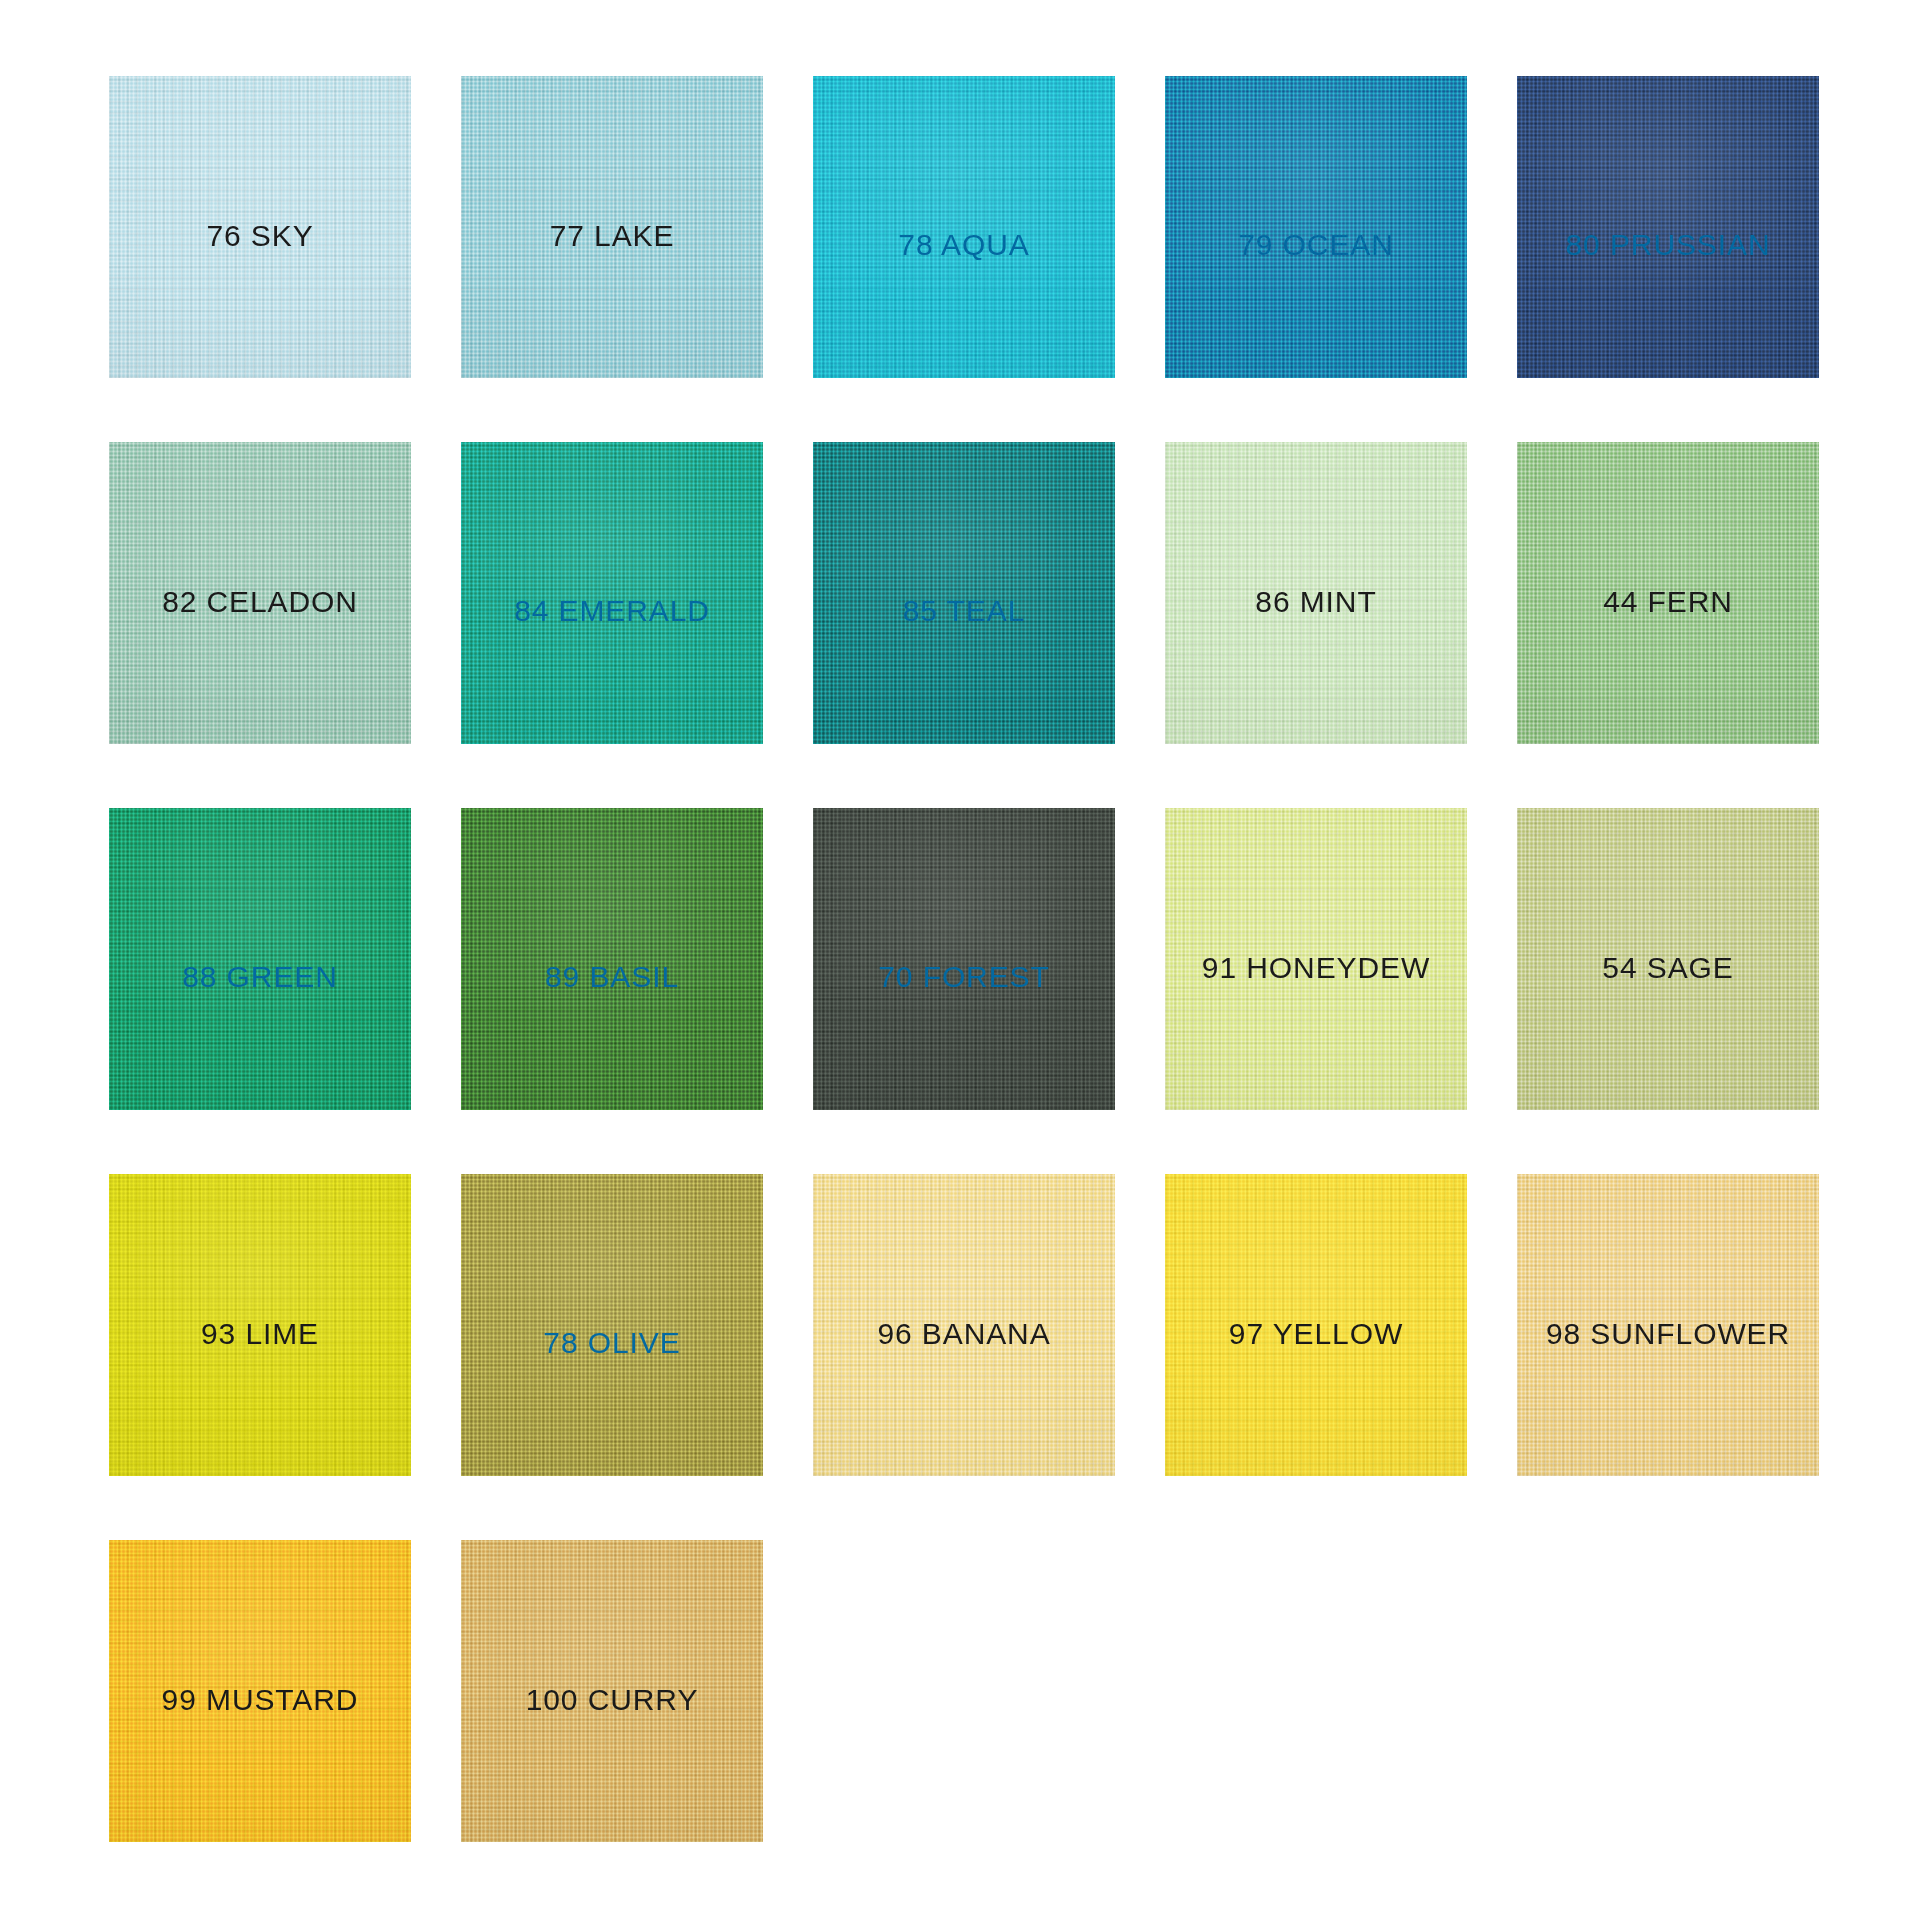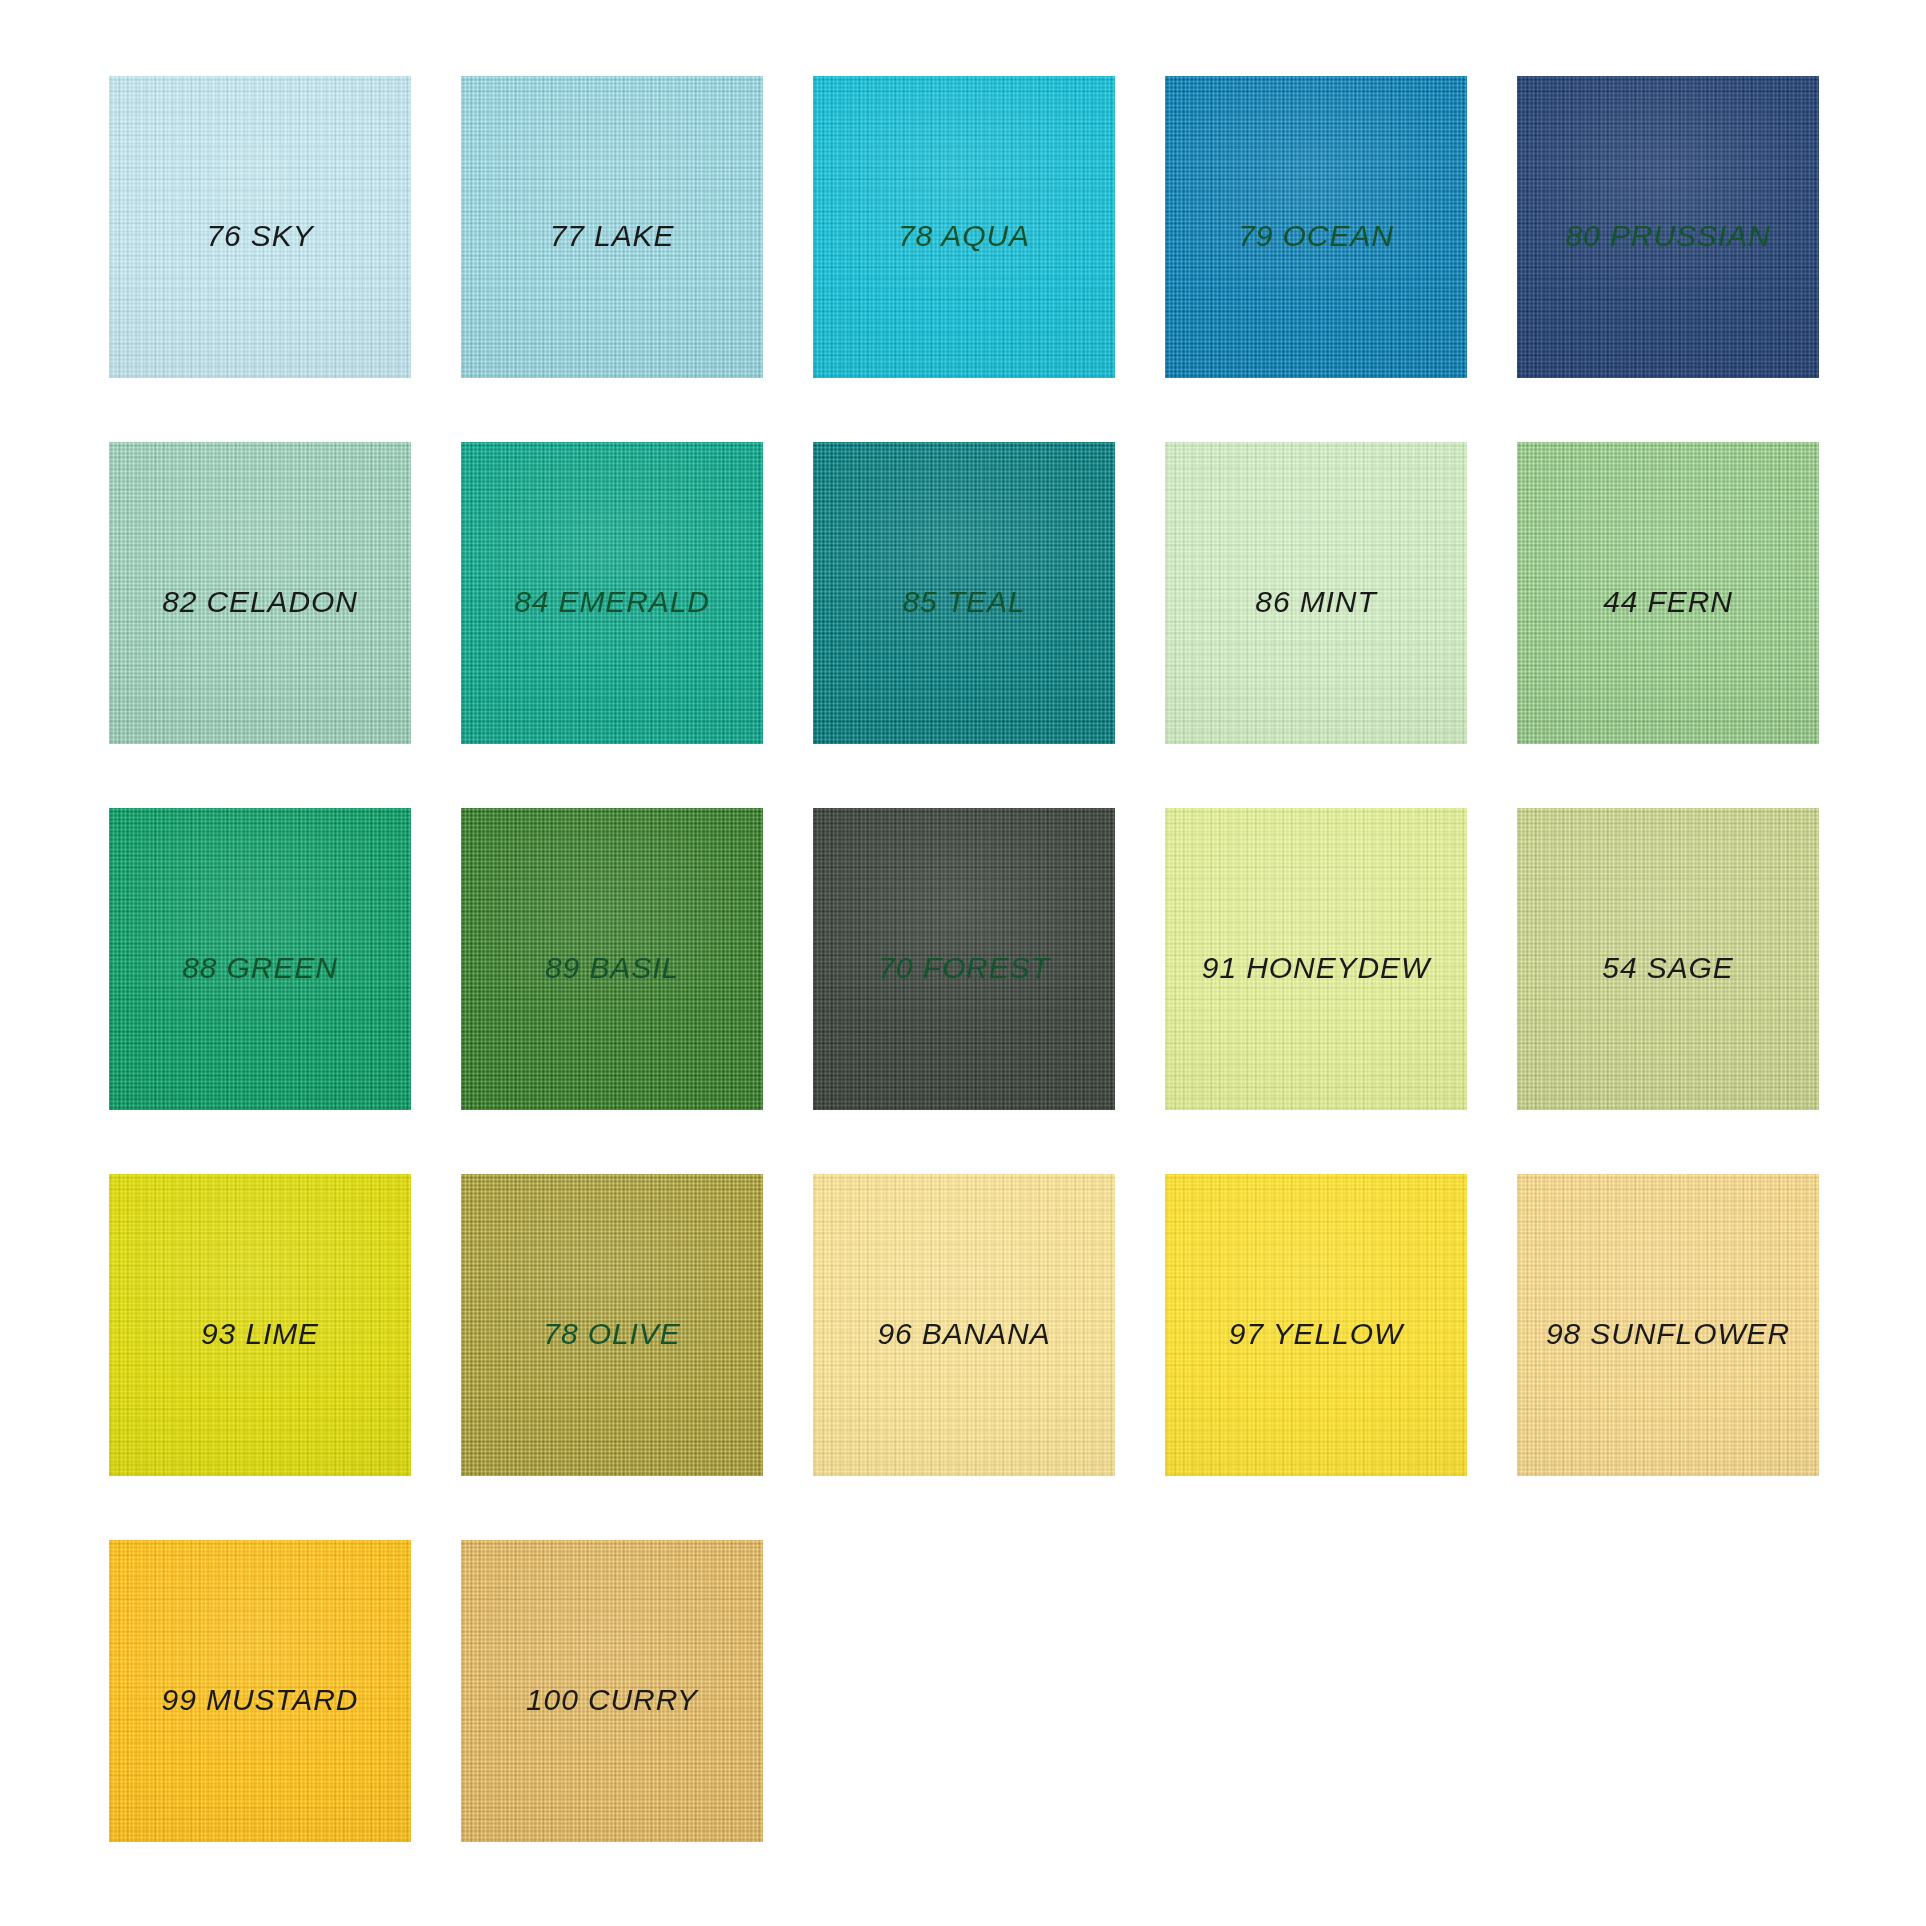--- a/index.html
+++ b/index.html
@@ -100,24 +100,23 @@
     align-items: center;
     justify-content: center;
     padding-top: 18px;
     box-sizing: border-box;
     font-size: 30px;
     letter-spacing: 0.9px;
     font-weight: 400;
     white-space: nowrap;
     text-align: center;
     line-height: 1;
-    font-style: italic;
   }
   .swatch.light .label { color: #1a1a1a; }
-  .swatch.dark  .label { color: #14532d; }
+  .swatch.dark  .label { color: #0369a1; margin-top: 9px; }
 </style>
 </head>
 <body>
 
 <div id="page">
   <div id="grid">
       <div class="swatch light">
         <div class="fill" style="background-color: rgb(191, 225, 234);"></div>
         <div class="weave"></div>
         <div class="slub"></div>

